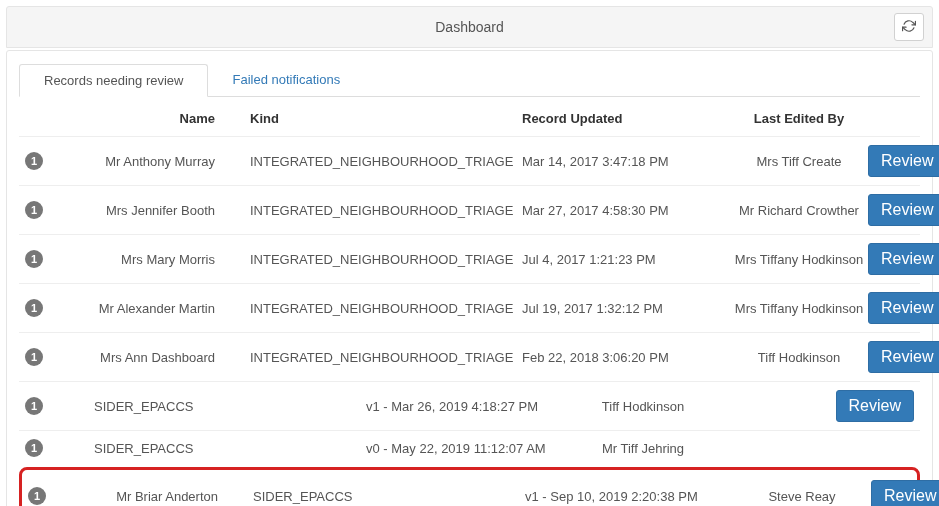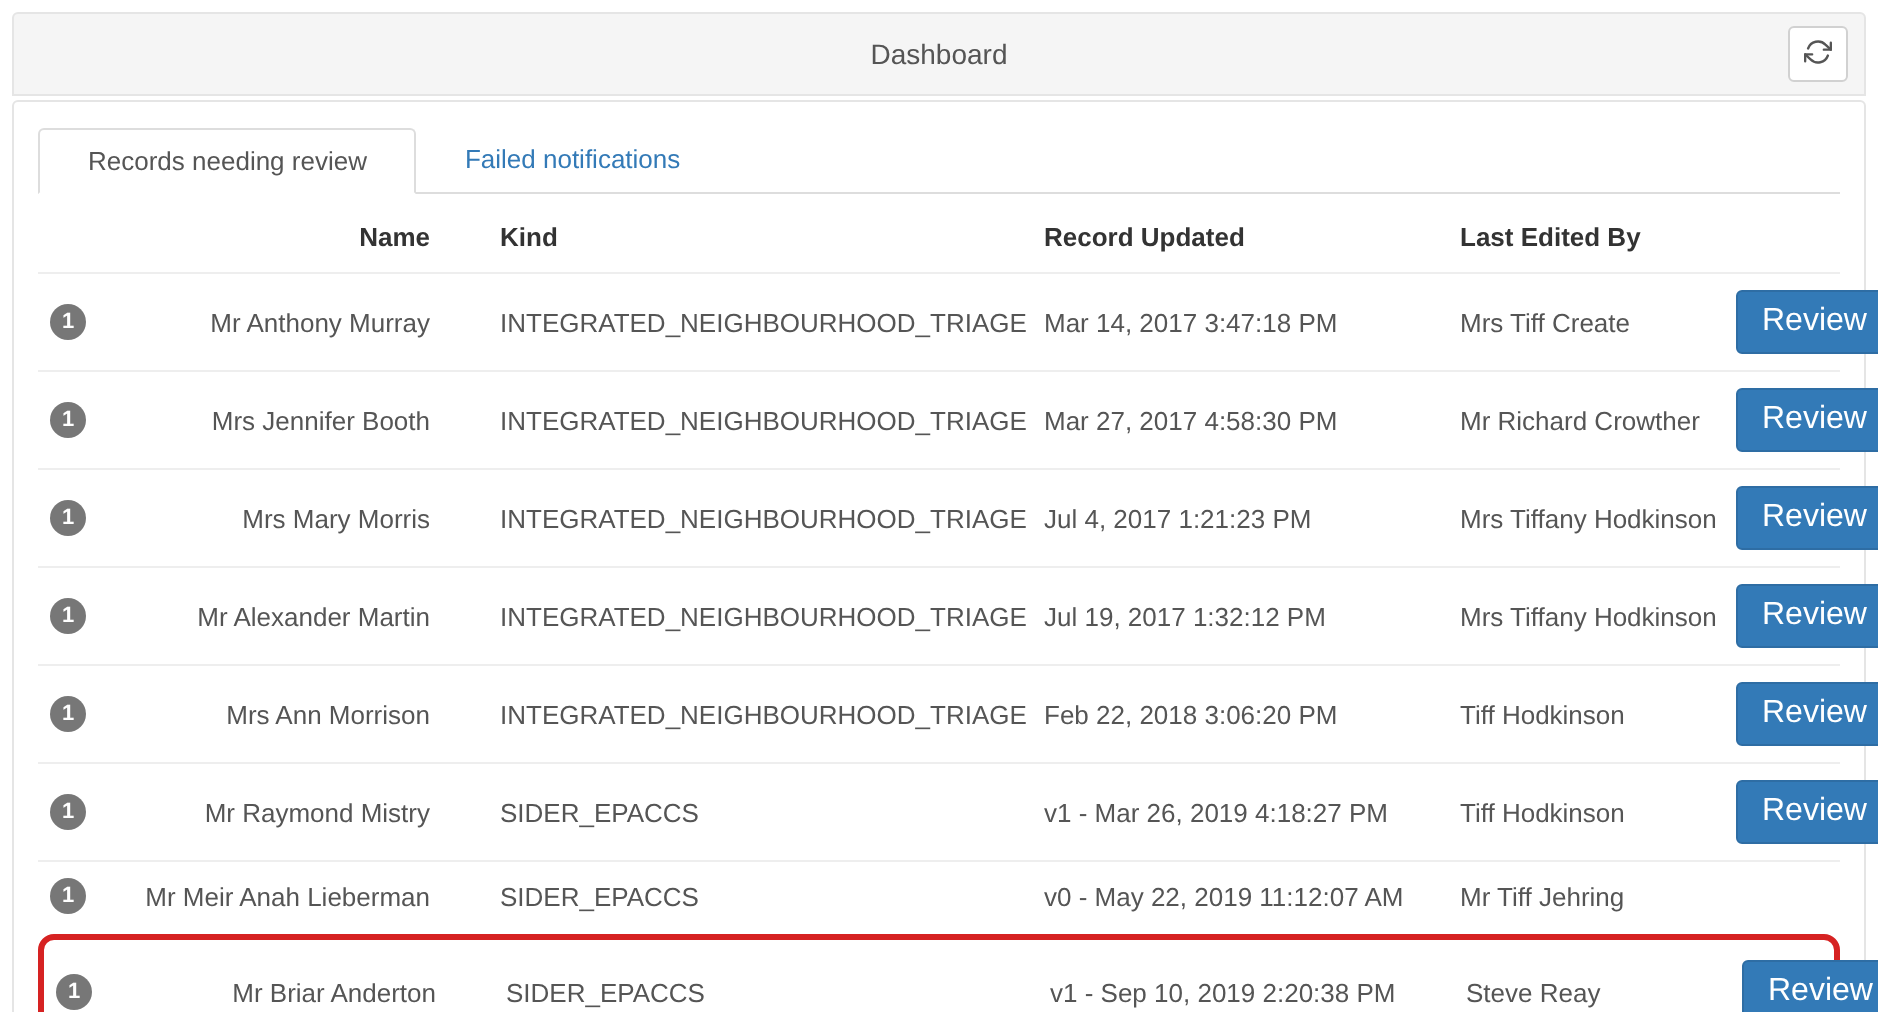--- a/index.html
+++ b/index.html
@@ -75,21 +75,21 @@
     align-items: center;
     padding: 10px 6px;
     font-weight: 600;
     color: #333;
     font-size: 13px;
   }
   .col-badge { width: 34px; flex: 0 0 34px; }
   .col-name  { width: 156px; flex: 0 0 156px; text-align: right; }
   .col-kind  { width: 272px; flex: 0 0 272px; margin-left: 35px; }
   .col-upd   { width: 208px; flex: 0 0 208px; }
-  .col-edit  { width: 138px; flex: 0 0 138px; }
+  .col-edit  { width: 138px; flex: 0 0 138px; text-align: center; }
   .col-act   { flex: 1; text-align: right; }
   .row {
     display: flex;
     align-items: center;
     padding: 8px 6px;
     border-top: 1px solid #eee;
     font-size: 13px;
     color: #555;
   }
   .row.highlight {
@@ -180,37 +180,35 @@
       <div class="row">
         <div class="col-badge"><span class="badge">1</span></div>
         <div class="col-name">Mr Alexander Martin</div>
         <div class="col-kind">INTEGRATED_NEIGHBOURHOOD_TRIAGE</div>
         <div class="col-upd">Jul 19, 2017 1:32:12 PM</div>
         <div class="col-edit">Mrs Tiffany Hodkinson</div>
         <div class="col-act"><button class="review-btn">Review</button></div>
       </div>
       <div class="row">
         <div class="col-badge"><span class="badge">1</span></div>
-        <div class="col-name">Mrs Ann Morrison</div>
+        <div class="col-name">Mrs Ann Dashboard</div>
         <div class="col-kind">INTEGRATED_NEIGHBOURHOOD_TRIAGE</div>
         <div class="col-upd">Feb 22, 2018 3:06:20 PM</div>
         <div class="col-edit">Tiff Hodkinson</div>
         <div class="col-act"><button class="review-btn">Review</button></div>
       </div>
       <div class="row">
         <div class="col-badge"><span class="badge">1</span></div>
-        <div class="col-name">Mr Raymond Mistry</div>
         <div class="col-kind">SIDER_EPACCS</div>
         <div class="col-upd">v1 - Mar 26, 2019 4:18:27 PM</div>
         <div class="col-edit">Tiff Hodkinson</div>
         <div class="col-act"><button class="review-btn">Review</button></div>
       </div>
       <div class="row">
         <div class="col-badge"><span class="badge">1</span></div>
-        <div class="col-name">Mr Meir Anah Lieberman</div>
         <div class="col-kind">SIDER_EPACCS</div>
         <div class="col-upd">v0 - May 22, 2019 11:12:07 AM</div>
         <div class="col-edit">Mr Tiff Jehring</div>
         <div class="col-act"></div>
       </div>
       <div class="row highlight">
         <div class="col-badge"><span class="badge">1</span></div>
         <div class="col-name">Mr Briar Anderton</div>
         <div class="col-kind">SIDER_EPACCS</div>
         <div class="col-upd">v1 - Sep 10, 2019 2:20:38 PM</div>

